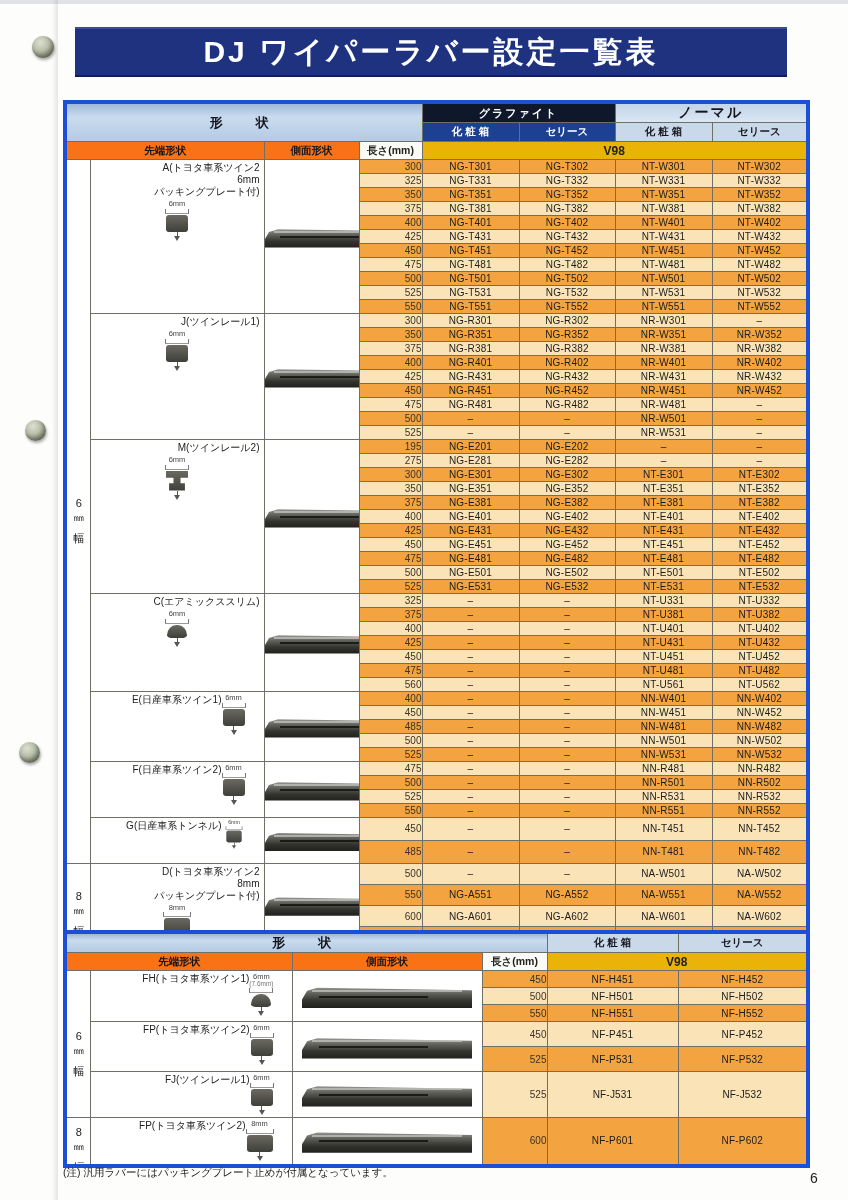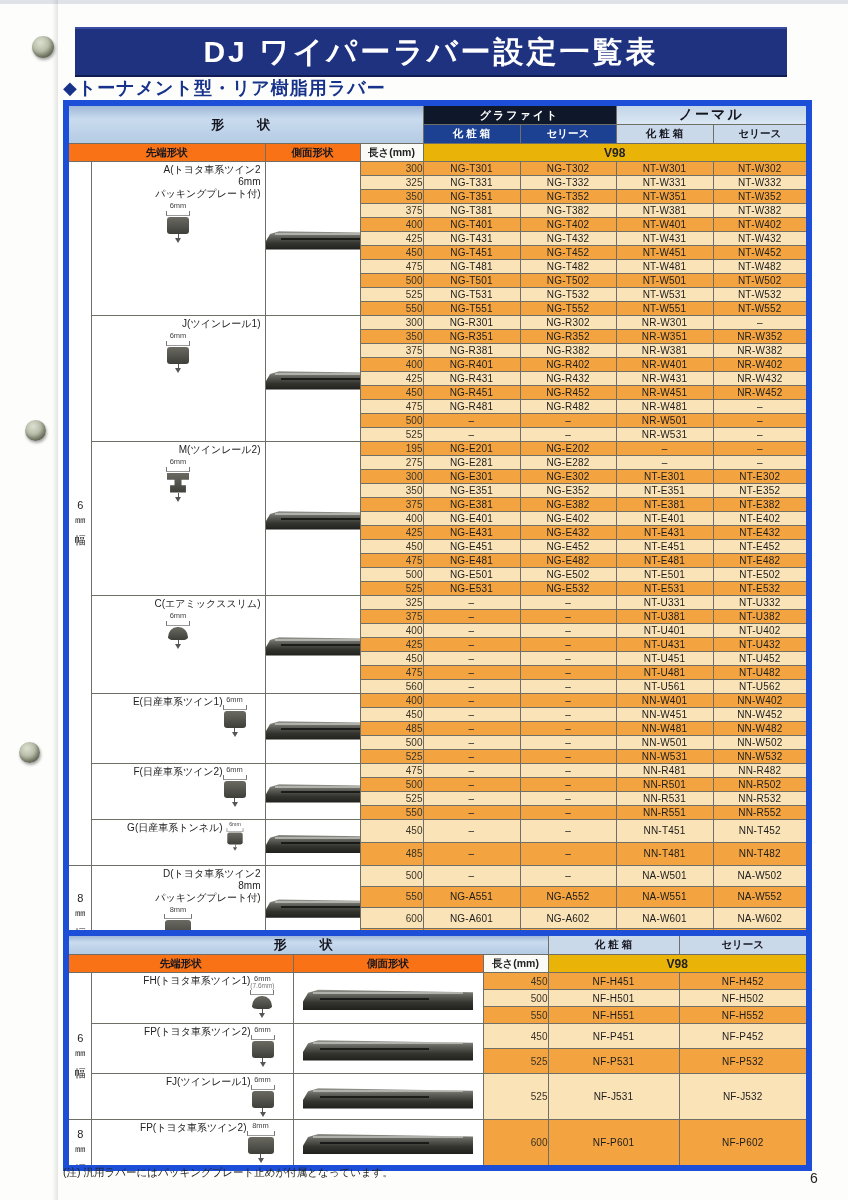--- a/index.html
+++ b/index.html
@@ -19,21 +19,21 @@
           border-top:2px solid #3a4da0;border-bottom:2px solid #101c52;
           display:flex;align-items:center;justify-content:center;}
   .banner .title{color:#fff;font-size:30px;font-weight:bold;letter-spacing:3px;}
 
   .sec-title{position:absolute;left:63px;font-size:18px;font-weight:bold;color:#16328a;letter-spacing:1px;}
   .sec1{top:76px;} .sec2{top:906px;}
 
   table{border-collapse:collapse;table-layout:fixed;position:absolute;left:63px;}
   .t1{top:100px;width:743px;} .t2{top:930px;width:743px;}
   td,th{border:1px solid #6f6f68;overflow:hidden;padding:0;}
-  table{border:6px solid #1d4ed8;}
+  table{border:4px solid #1d4ed8;}
   thead tr{height:18px;}
   thead th{font-weight:bold;text-align:center;}
   .h-shape{background:linear-gradient(180deg,#9fb8d8 0%,#c9dbee 35%,#b4cbe4 100%);font-size:13px;letter-spacing:10px;color:#15151e;}
   .h-graphite{background:#0f172a;color:#fff;font-size:11px;letter-spacing:2px;}
   .h-normal{background:linear-gradient(180deg,#c2d4e8,#dae6f3);color:#15151e;font-size:14px;letter-spacing:2px;}
   .h-gsub{background:#1c4193;color:#fff;font-size:10.5px;}
   .h-nsub{background:#c9d9ea;color:#15151e;font-size:10.5px;}
   .h-sub{background:#f97316;color:#15151e;font-size:10.5px;}
   .h-length{background:#fafaf6;font-size:10.5px;color:#222;}
   .h-v98{background:#eab308;font-size:12px;font-weight:bold;color:#222;}
@@ -84,21 +84,20 @@
   <div class="scan-edge-top"></div>
   <div class="fold-line"></div>
   <div class="hole hole1"></div>
   <div class="hole hole2"></div>
   <div class="hole hole3"></div>
 
   <div class="banner">
     <span class="title">DJ ワイパーラバー設定一覧表</span>
   </div>
 
-  <div class="sec-title sec1">◆トーナメント型・リア樹脂用ラバー</div>
 
   <table class="t1">
     <colgroup>
       <col style="width:25px">
         <col style="width:174px">
         <col style="width:95px">
         <col style="width:63px">
       <col style="width:97px">
         <col style="width:96px">
         <col style="width:97px">

